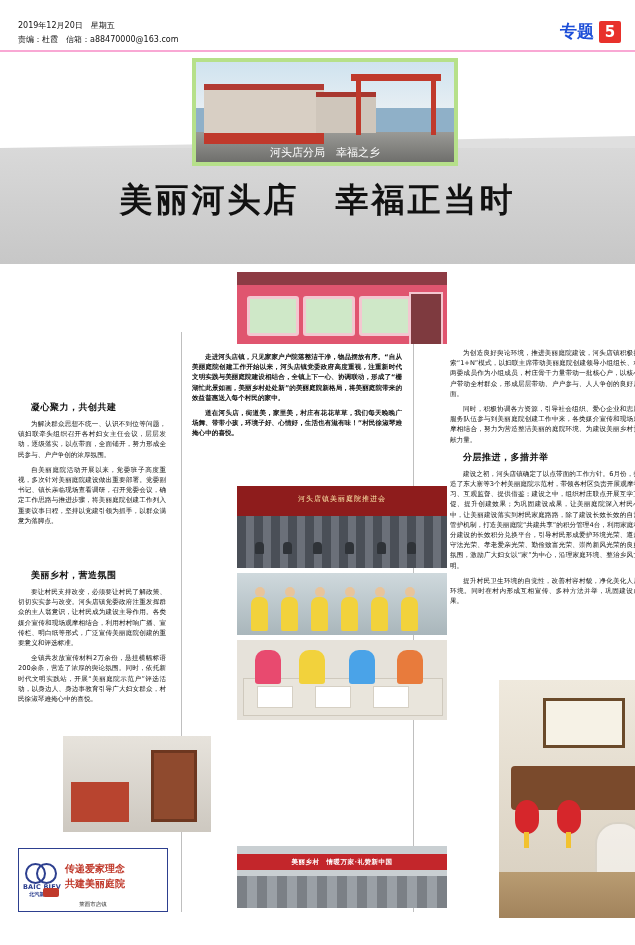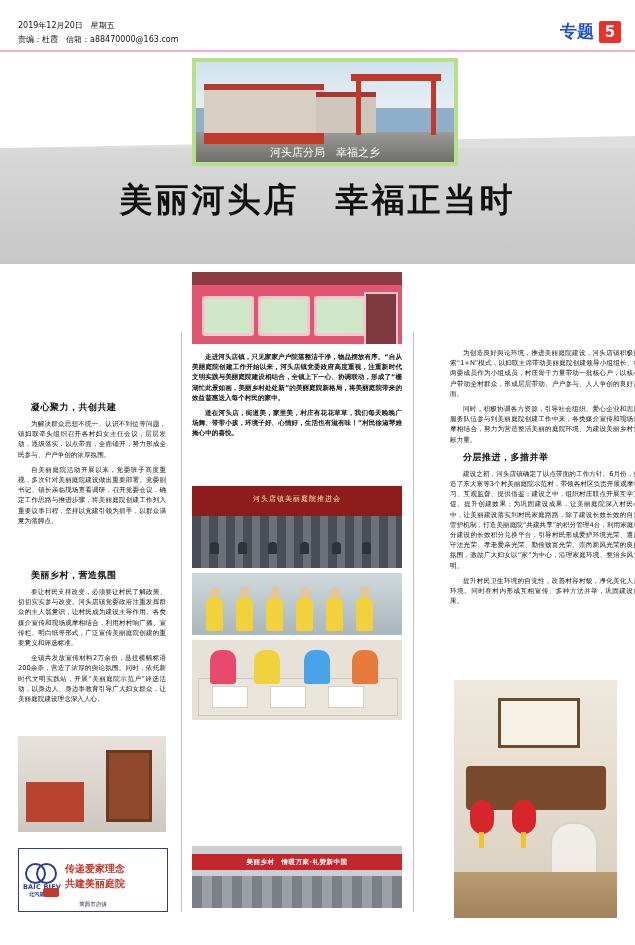--- a/index.html
+++ b/index.html
@@ -33,21 +33,21 @@
 
   
   .vrule{position:absolute;width:1px;background:#bfbfbf;}
 
   
   .col{position:absolute;font-size:6.6px;line-height:10.2px;text-align:justify;color:#111;}
   .col p{margin:0 0 5px 0;text-indent:13px;}
   .sub{font-weight:bold;font-size:9px;line-height:14px;margin:0 0 6px 0;text-indent:0;letter-spacing:.5px;}
 
   
-  .ph{position:absolute;overflow:hidden;background:#cdd5d8;}
+  .ph{position:absolute;overflow:hidden;background:#cdd5d8;margin-left:45px;}
 
   
   .p2{left:192px;top:272px;width:210px;height:72px;}
   .p2 .wall{position:absolute;left:0;top:0;width:100%;height:100%;background:#e0556f;}
   .p2 .roof{position:absolute;left:0;top:0;width:100%;height:13px;background:#8d3b44;}
   .p2 .pan{position:absolute;top:24px;width:46px;height:34px;border:3px solid #f3c7d0;background:#cfe8c8;border-radius:3px;}
   .p2 .pan:nth-of-type(3){left:10px;}
   .p2 .pan:nth-of-type(4){left:66px;}
   .p2 .pan:nth-of-type(5){left:122px;}
   .p2 .door{position:absolute;left:172px;top:20px;width:30px;height:52px;background:#7e3a3f;border:2px solid #f3c7d0;}
@@ -138,21 +138,21 @@
 
   <div class="col" style="left:18px;top:364px;width:148px;margin-top:36px;">
     <p class="sub">凝心聚力，共创共建</p>
     <p>为解决群众思想不统一、认识不到位等问题，镇妇联牵头组织召开各村妇女主任会议，层层发动，逐级落实，以点带面，全面铺开，努力形成全民参与、户户争创的浓厚氛围。</p>
     <p>自美丽庭院活动开展以来，党委班子高度重视，多次针对美丽庭院建设做出重要部署。党委副书记、镇长亲临现场查看调研，召开党委会议，确定工作思路与推进步骤，将美丽庭院创建工作列入重要议事日程，坚持以党建引领为抓手，以群众满意为落脚点。</p>
   </div>
 
   <div class="col" style="left:18px;top:568px;width:148px;">
     <p class="sub">美丽乡村，营造氛围</p>
     <p>要让村民支持改变，必须要让村民了解政策、切切实实参与改变。河头店镇党委政府注重发挥群众的主人翁意识，让村民成为建设主导作用。各类媒介宣传和现场观摩相结合，利用村村响广播、宣传栏、明白纸等形式，广泛宣传美丽庭院创建的重要意义和评选标准。</p>
-    <p>全镇共发放宣传材料2万余份，悬挂横幅标语200余条，营造了浓厚的舆论氛围。同时，依托新时代文明实践站，开展“美丽庭院示范户”评选活动，以身边人、身边事教育引导广大妇女群众，让美丽庭院建设理念深入人心。</p>
+    <p>全镇共发放宣传材料2万余份，悬挂横幅标语200余条，营造了浓厚的舆论氛围。同时，依托新时代文明实践站，开展“美丽庭院示范户”评选活动，以身边人、身边事教育引导广大妇女群众，村民徐淑琴难掩心中的喜悦。</p>
   </div>
 
   <div class="col" style="left:192px;top:352px;width:210px;font-weight:bold;">
     <p>走进河头店镇，只见家家户户院落整洁干净，物品摆放有序。“自从美丽庭院创建工作开始以来，河头店镇党委政府高度重视，注重新时代文明实践与美丽庭院建设相结合，全镇上下一心、协调联动，形成了“栅湖忙此景如画，美丽乡村处处新”的美丽庭院新格局，将美丽庭院带来的效益普惠送入每个村民的家中。</p>
     <p>道在河头店，街道美，家里美，村庄有花花草草，我们每天晚晚广场舞、带带小孩，环境子好、心情好，生活也有滋有味！”村民徐淑琴难掩心中的喜悦。</p>
   </div>
 
   <div class="col" style="left:450px;top:348px;width:190px;">
     <p>为创造良好舆论环境，推进美丽庭院建设，河头店镇积极探索“1+N”模式，以妇联主席带动美丽庭院创建领导小组组长、村两委成员作为小组成员，村庄骨干力量带动一批核心户，以核心户带动全村群众，形成层层带动、户户参与、人人争创的良好局面。</p>
     <p>同时，积极协调各方资源，引导社会组织、爱心企业和志愿服务队伍参与到美丽庭院创建工作中来，各类媒介宣传和现场观摩相结合，努力为营造整洁美丽的庭院环境、为建设美丽乡村贡献力量。</p>

